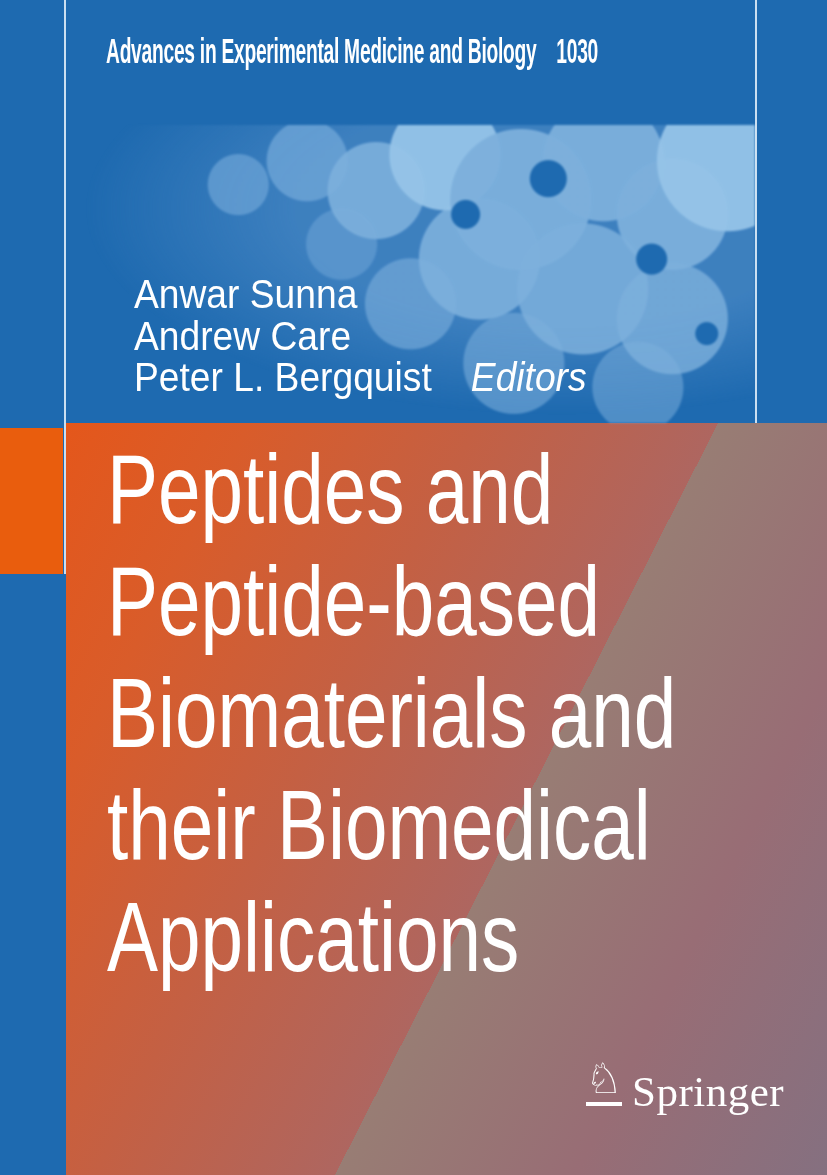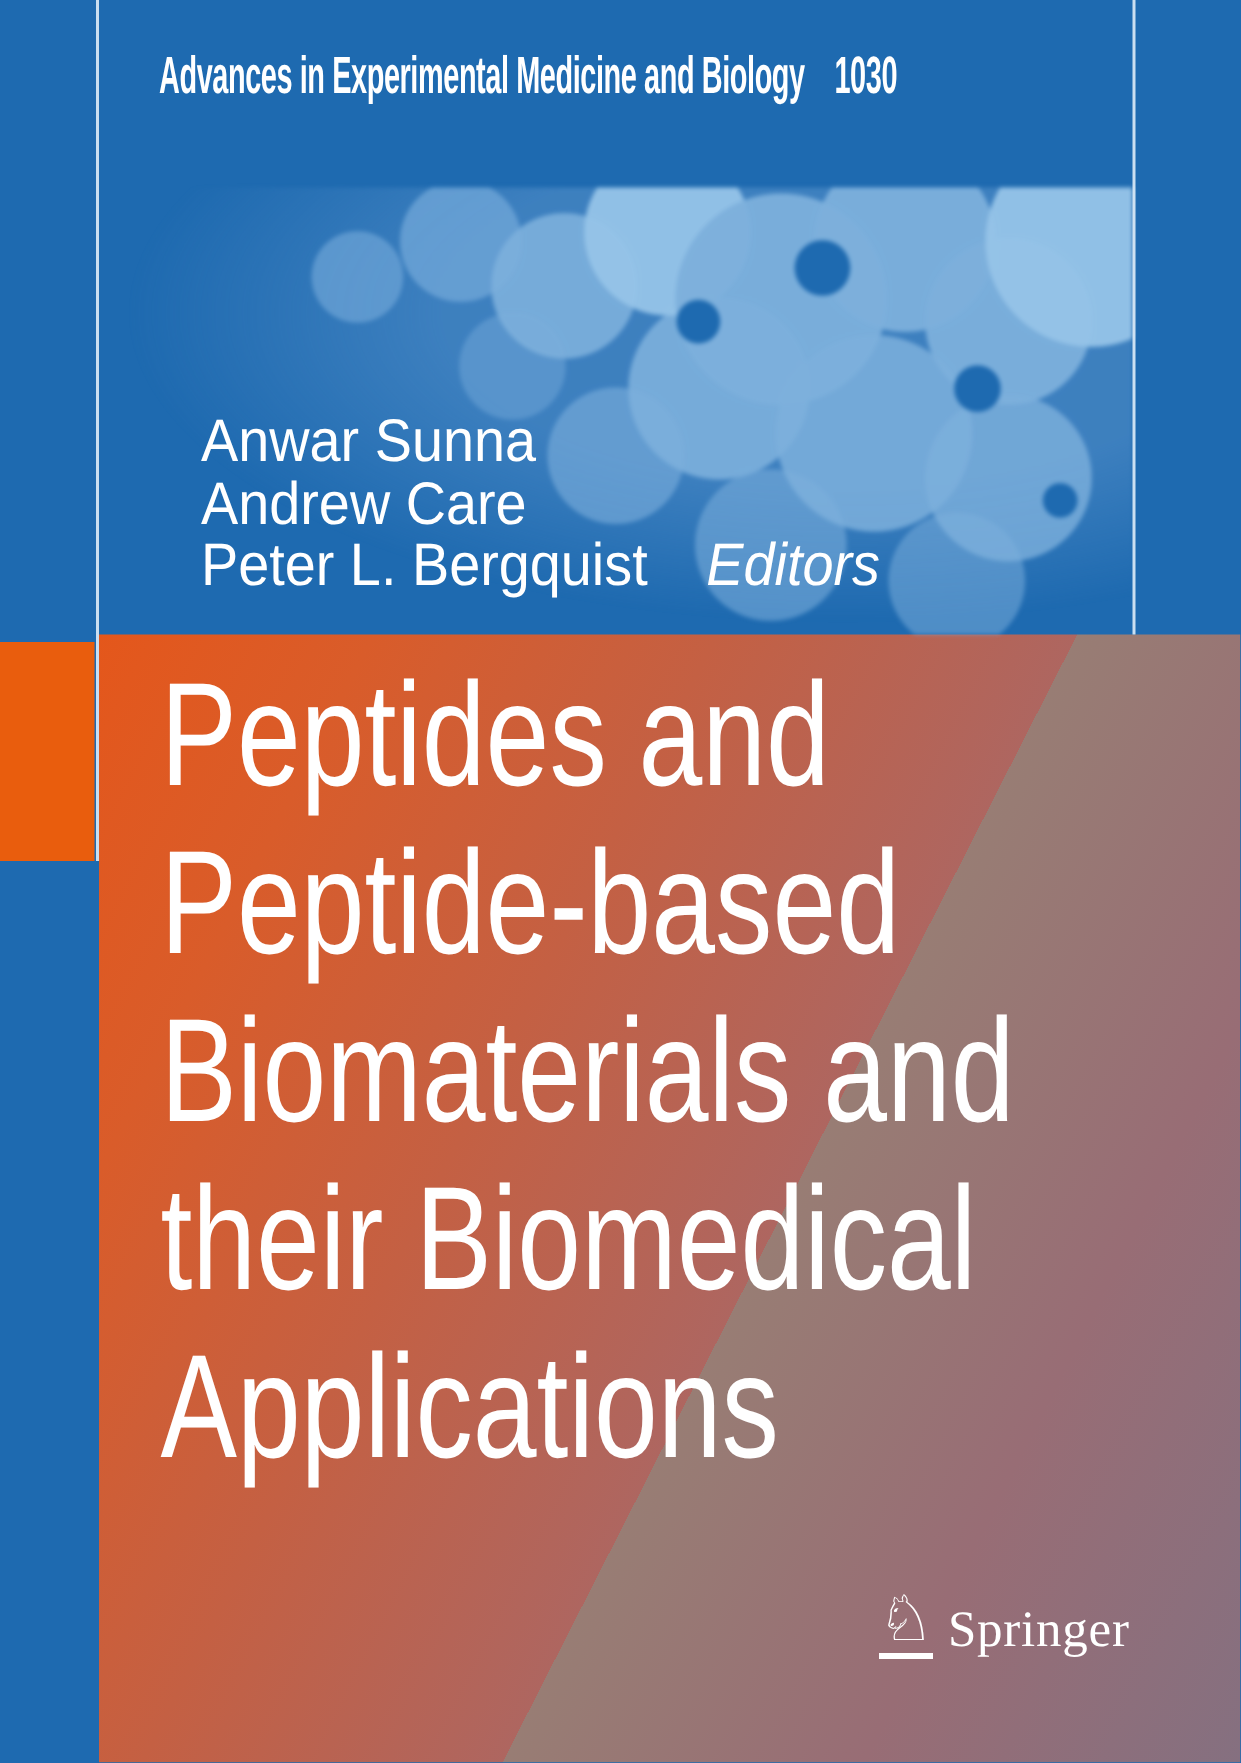--- a/index.html
+++ b/index.html
@@ -84,21 +84,21 @@
   .knight-glyph{
     display:block;font-family:"DejaVu Sans", sans-serif;
     font-size:42px;line-height:42px;
   }
   .knight-bar{
     width:36px;height:3.5px;background:#ffffff;margin:2px auto 0 auto;
   }
   .springer-name{
     position:absolute;left:632px;top:1070px;
     font-family:"Liberation Serif", serif;
-    font-size:34px;line-height:1;color:#ffffff;letter-spacing:0.5px;
+    font-size:43px;line-height:1;color:#ffffff;letter-spacing:0.5px;
   }
 </style>
 </head>
 <body>
 
 <div>
 
   <div class="main-gradient"></div>
 
   <div class="texture"></div>

